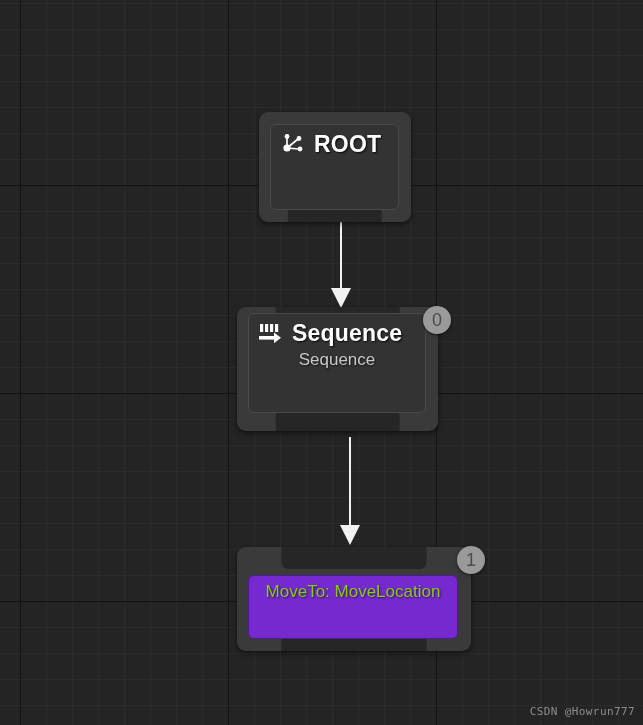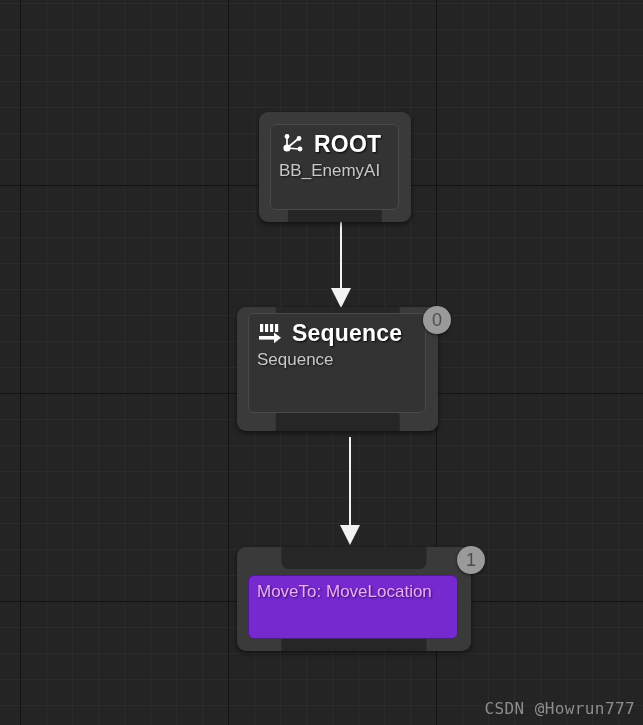--- a/index.html
+++ b/index.html
@@ -65,20 +65,21 @@
     left: 11px;
     right: 12px;
     top: 12px;
     bottom: 12px;
     border-radius: 6px;
     background: #333333;
     border: 1px solid #4a4a4a;
     box-sizing: border-box;
     padding: 4px 8px 4px 8px;
     overflow: hidden;
+    text-align: center;
   }
   .node-body.accent {
     background: #7629cf;
     border: 1px solid #4d1b8a;
   }
 
   .node-title-row {
     display: flex;
     align-items: center;
     gap: 9px;
@@ -100,21 +101,21 @@
     line-height: 1;
   }
   .node-subtitle {
     font-size: 17px;
     color: #c8c8c8;
     white-space: nowrap;
     line-height: 1.25;
     margin-top: 1px;
     text-shadow: 1px 1px 2px rgba(0,0,0,0.6);
   }
-  .node-body.accent .node-subtitle { color: #f0abfc; }
+  .node-body.accent .node-subtitle { color: #84cc16; }
 
   
   .index-badge {
     position: absolute;
     width: 28px;
     height: 28px;
     border-radius: 50%;
     background: #9a9a9a;
     color: #4c4c4c;
     font-size: 18px;
@@ -123,21 +124,21 @@
     align-items: center;
     justify-content: center;
     box-shadow: 0 1px 3px rgba(0,0,0,0.6);
   }
 
   
   .watermark {
     position: absolute;
     right: 8px;
     bottom: 7px;
-    font-size: 16px;
+    font-size: 11px;
     color: #8d8d8d;
     font-family: "DejaVu Sans Mono", monospace;
     letter-spacing: 0.4px;
   }
 </style>
 </head>
 <body>
 
 <div id="canvas">
 
@@ -159,21 +160,20 @@
           <line x1="8" y1="16" x2="8" y2="5" stroke="#ffffff" stroke-width="1.7"></line>
           <line x1="8" y1="16" x2="19" y2="7" stroke="#ffffff" stroke-width="1.7"></line>
           <line x1="8" y1="16" x2="20" y2="17" stroke="#ffffff" stroke-width="1.7"></line>
           <circle cx="8" cy="16" r="3.6" fill="#ffffff"></circle>
           <circle cx="8" cy="4.5" r="2.4" fill="#ffffff"></circle>
           <circle cx="20" cy="6.5" r="2.4" fill="#ffffff"></circle>
           <circle cx="21" cy="17" r="2.4" fill="#ffffff"></circle>
         </svg>
         <span class="node-title">ROOT</span>
       </div>
-      <div class="node-subtitle">BB_EnemyAI</div>
     </div>
   </div>
 
   <div class="node" style="left:237px; top:307px; width:201px; height:124px;">
     <div class="node-pin top"></div>
     <div class="node-pin bottom"></div>
     <div class="node-body" style="top:6px; bottom:18px;">
       <div class="node-title-row">
         <svg class="node-icon" viewBox="0 0 26 24" xmlns="http://www.w3.org/2000/svg">
           <rect x="3" y="3" width="3.2" height="8" fill="#ffffff"></rect>

